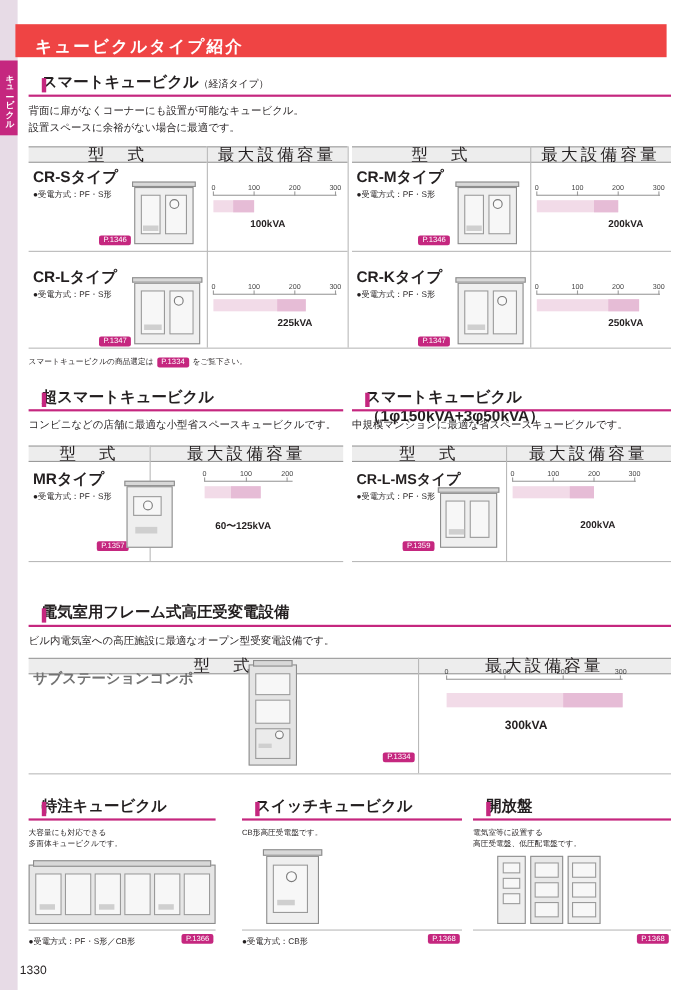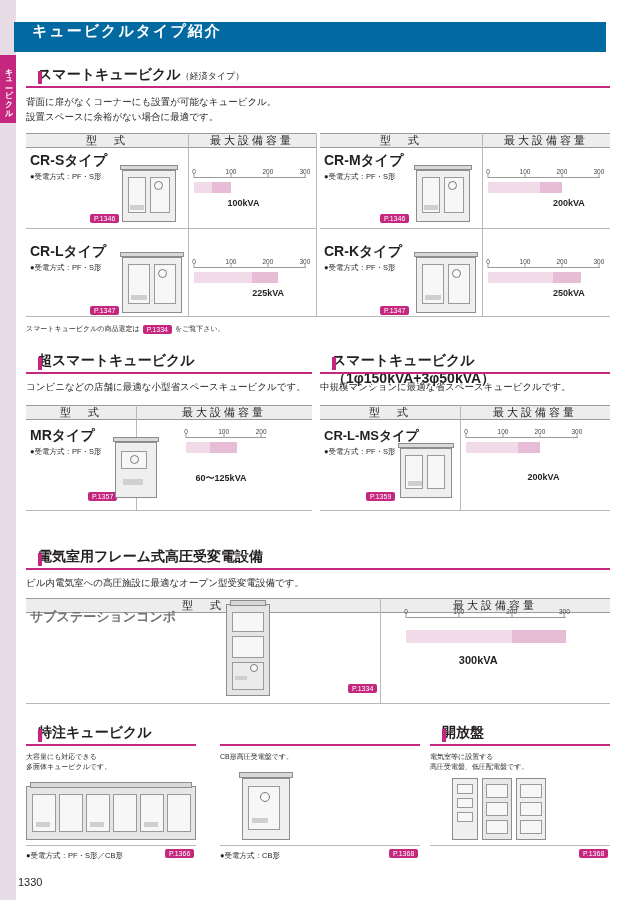--- a/index.html
+++ b/index.html
@@ -24,22 +24,22 @@
     background:#c5277f; color:#fff;
     font-size:8px; line-height:10px; letter-spacing:1px;
     writing-mode: vertical-rl; text-orientation: upright;
     display:flex; align-items:center; justify-content:center;
     font-weight:bold;
   }
 
   
   .band {
     position:absolute; left:14px; top:22px; width:592px; height:30px;
-    background:#0369a1;
-    display:flex; align-items:flex-start;
+    background:#ef4444;
+    display:flex; align-items:flex-end;
   }
   .band .band-txt {
     color:#fff; font-size:15px; font-weight:bold; letter-spacing:2px;
     margin-left:18px;
   }
 
   
   .sec-head {
     position:absolute;
     font-size:14px; font-weight:bold; color:#231f20;
@@ -52,21 +52,21 @@
     position:absolute; height:2px; background:#c5277f;
   }
   .sub { font-size:9px; font-weight:normal; }
 
   .para { position:absolute; font-size:9.5px; line-height:14px; color:#231f20; }
 
   
   .tbl-head {
     position:absolute; background:#ededed; border-top:1px solid #9b9b9b;
     border-bottom:1px solid #9b9b9b;
-    font-size:11px; text-align:center; color:#231f20;
+    font-size:15px; text-align:center; color:#231f20;
     display:flex; align-items:center; justify-content:center;
     letter-spacing:3px;
   }
   .hline { position:absolute; background:#b9b9b9; height:1px; }
   .vline { position:absolute; background:#b9b9b9; width:1px; }
 
   .type-name { position:absolute; font-size:14px; font-weight:bold; }
   .type-note { position:absolute; font-size:7.5px; color:#231f20; }
 
   .pbadge {
@@ -377,20 +377,21 @@
     <div class="panel" style="left:114px; top:12px; width:24px; height:38px;"></div>
     <div class="panel" style="left:141px; top:12px; width:24px; height:38px;"></div>
     <div class="vent" style="left:10px; top:40px; width:14px; height:5px;"></div>
     <div class="vent" style="left:64px; top:40px; width:14px; height:5px;"></div>
     <div class="vent" style="left:118px; top:40px; width:14px; height:5px;"></div>
   </div>
   <div class="grey-rule" style="left:26px; top:845px; width:170px;"></div>
   <div class="type-note" style="left:26px; top:851px;">●受電方式：PF・S形／CB形</div>
   <div class="pbadge" style="left:165px; top:849px;">P.1366</div>
 
+  <div class="sec-head" style="left:232px; top:724px;">スイッチキュービクル</div>
   <div class="sec-rule" style="left:220px; top:744px; width:200px;"></div>
   <div class="note-small" style="left:220px; top:752px;">CB形高圧受電盤です。</div>
   <div class="cab" style="left:238px; top:772px; width:56px; height:68px;">
     <div class="top" style="left:1px; top:0; width:54px; height:6px;"></div>
     <div class="body" style="left:4px; top:6px; width:48px; height:62px;"></div>
     <div class="panel" style="left:10px; top:14px; width:32px; height:44px;"></div>
     <div class="dot" style="left:22px; top:20px; width:10px; height:10px;"></div>
     <div class="vent" style="left:14px; top:46px; width:16px; height:5px;"></div>
   </div>
   <div class="grey-rule" style="left:220px; top:845px; width:200px;"></div>

